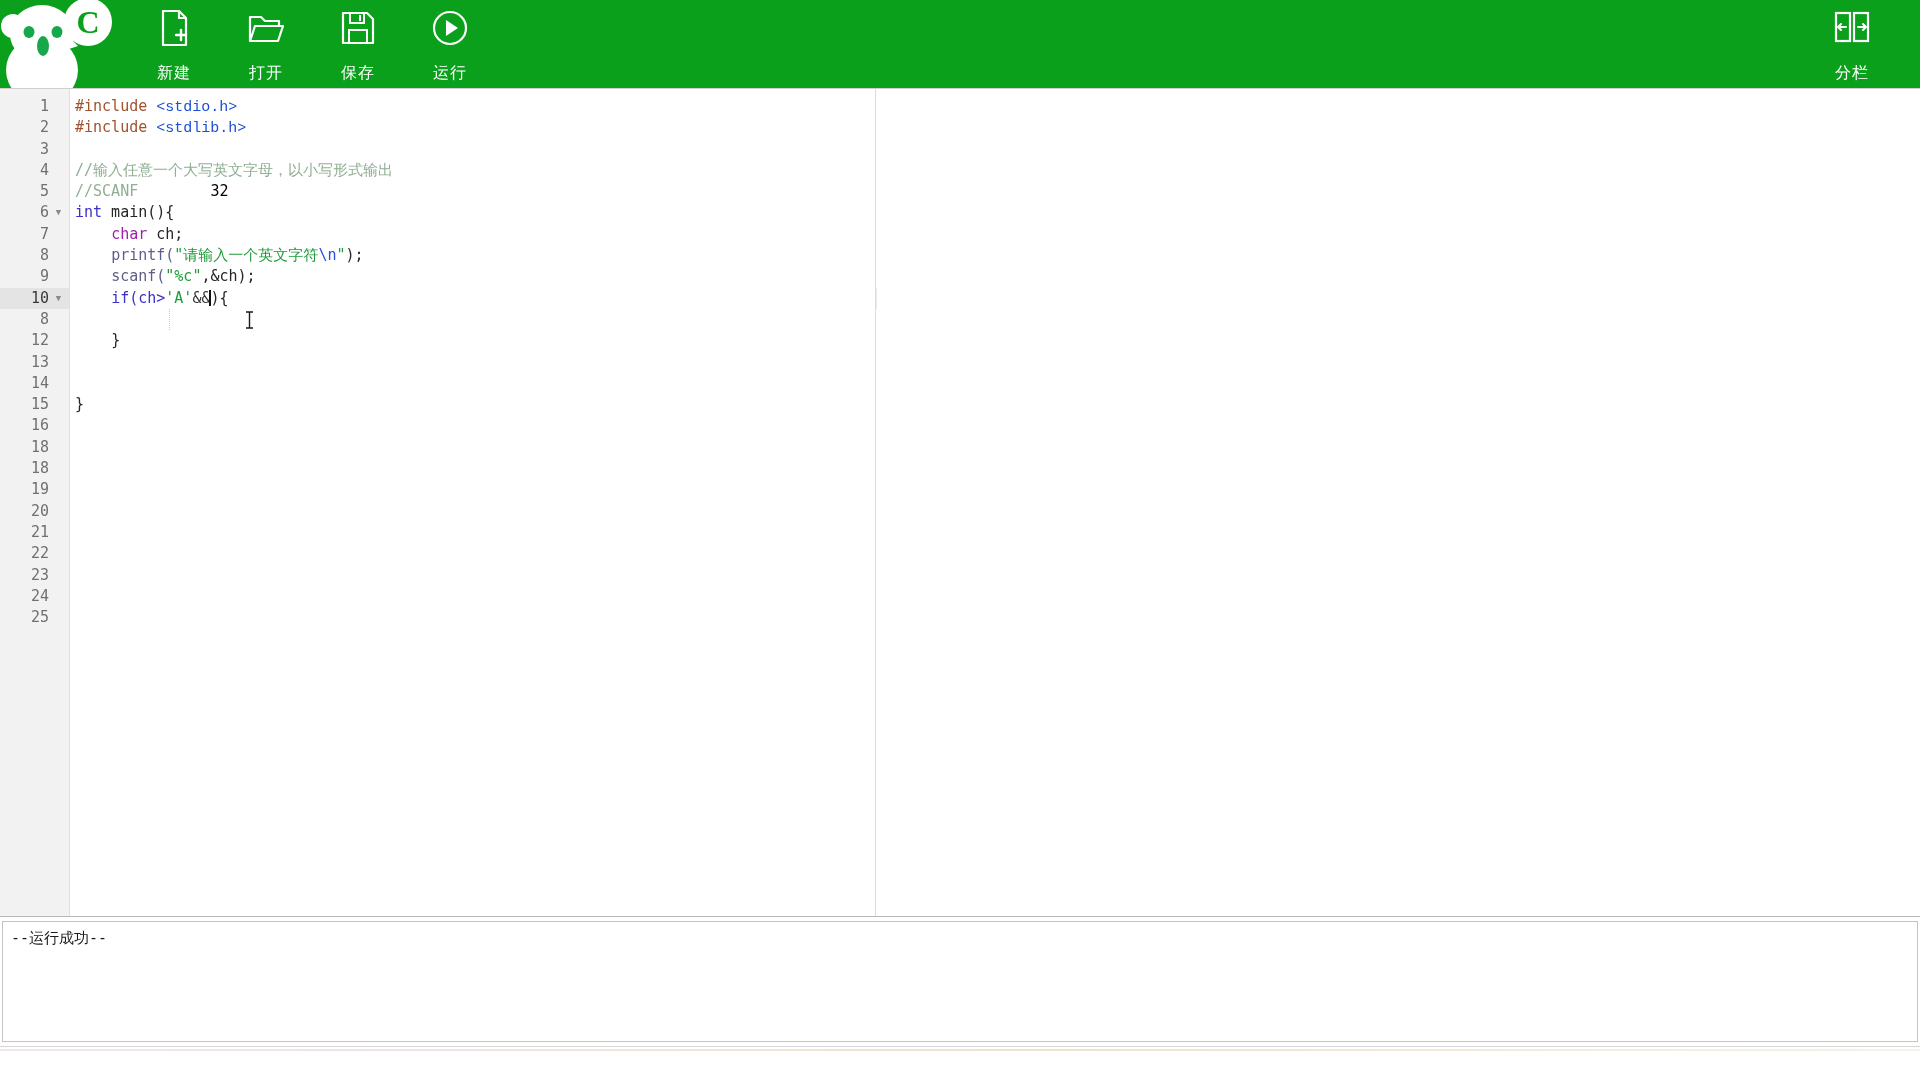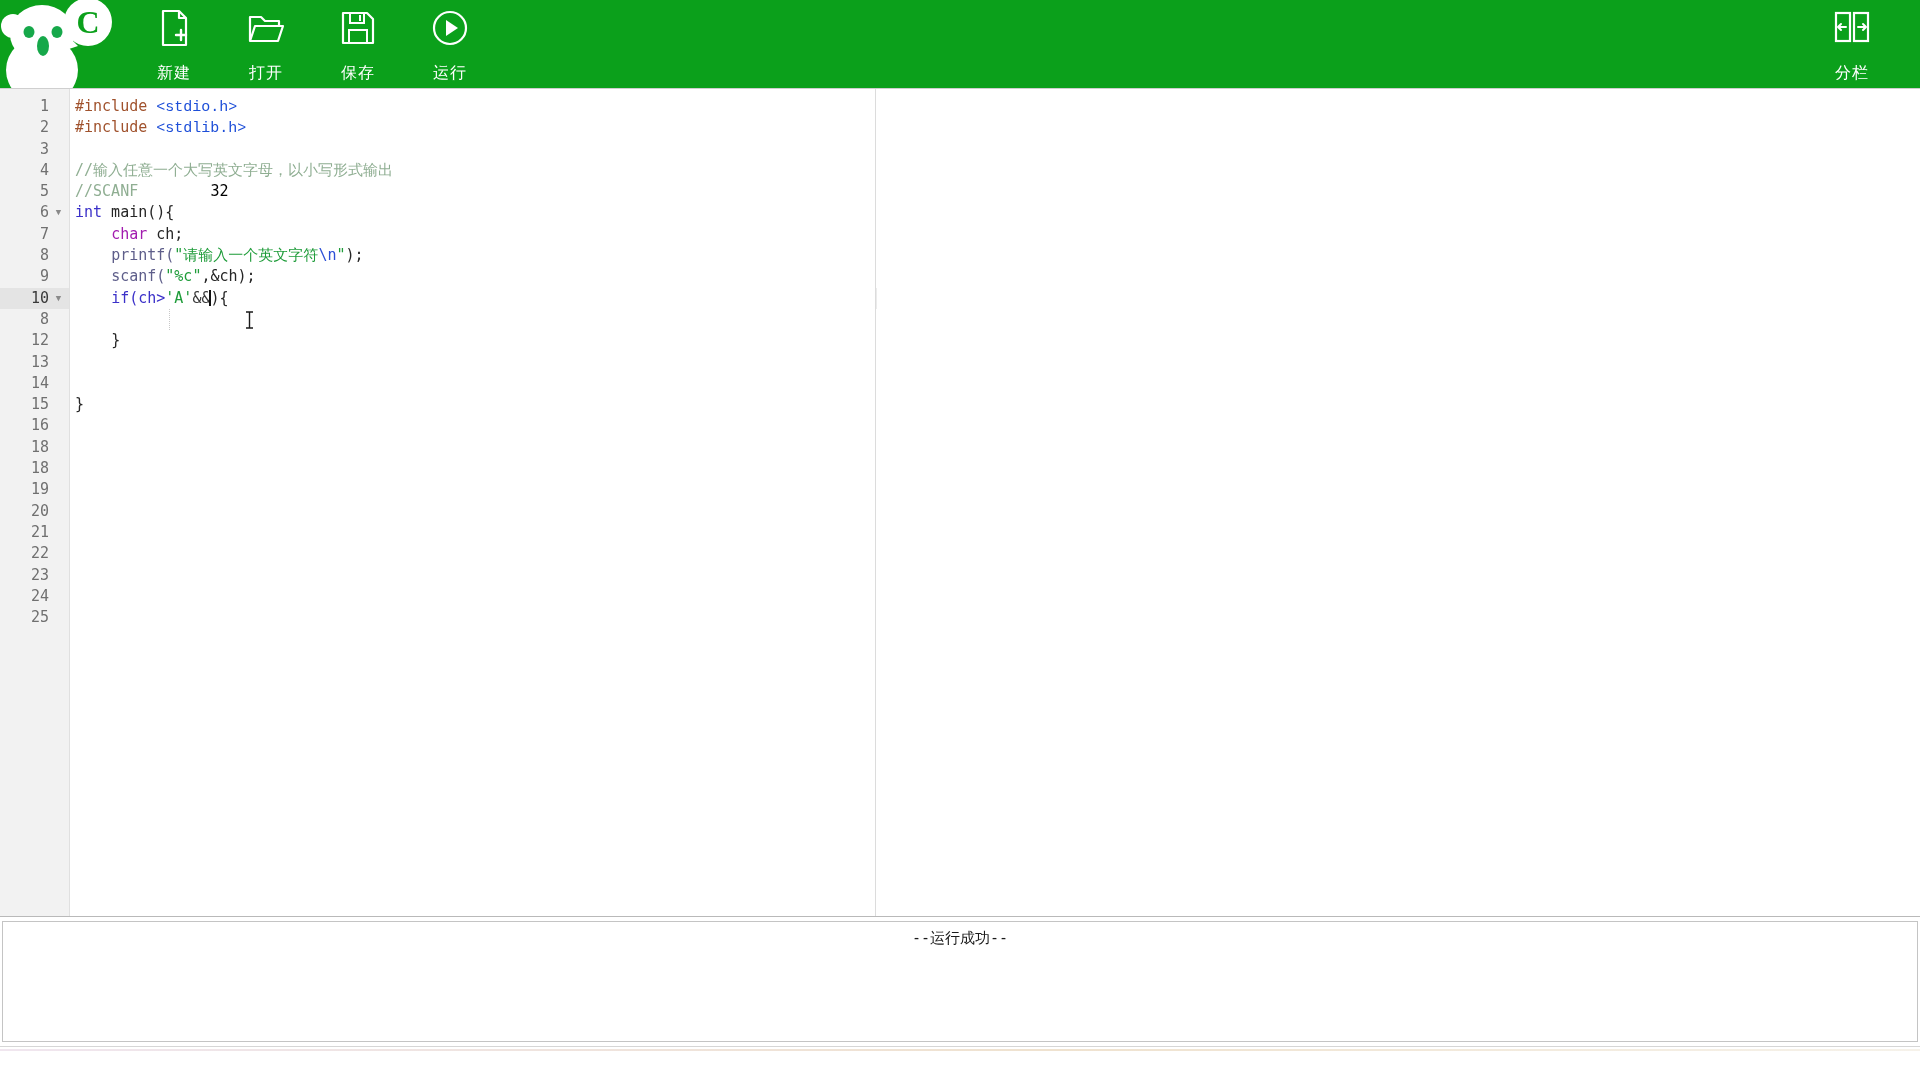--- a/index.html
+++ b/index.html
@@ -205,21 +205,20 @@
   }
 
   
   .output-wrap {
     position: relative;
     height: 130px;
     background: #ffffff;
     border-top: 1px solid #b9b9b9;
     box-sizing: border-box;
     padding: 0;
-    text-align: center;
   }
   .output-box {
     position: absolute;
     left: 2px;
     right: 2px;
     top: 4px;
     bottom: 4px;
     border: 1px solid #c4c4c4;
     background: #ffffff;
     box-sizing: border-box;

